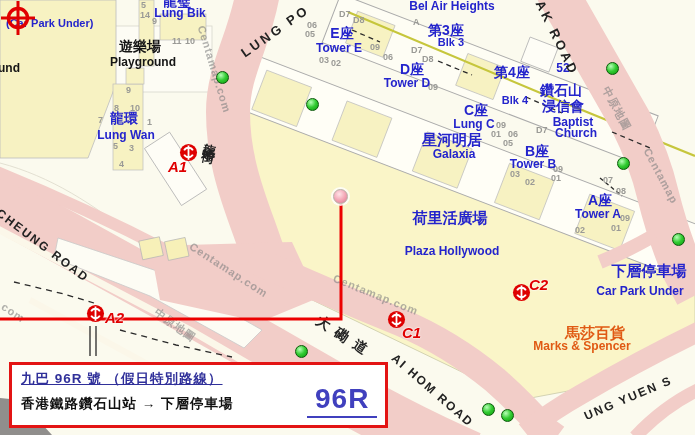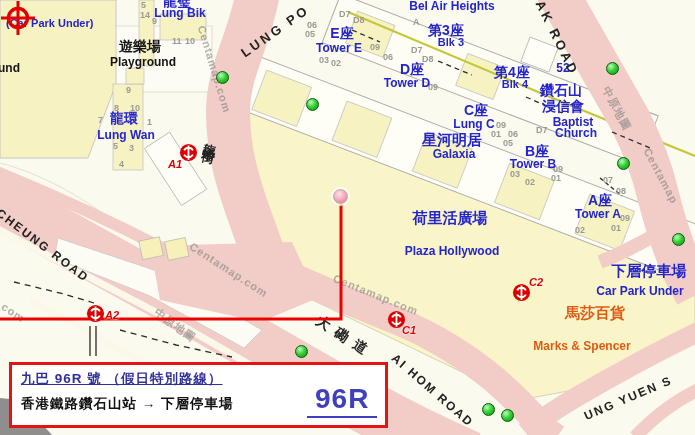--- a/index.html
+++ b/index.html
@@ -17,21 +17,21 @@
   .ctr{transform:translateX(-50%);}
   .rd{position:absolute;white-space:nowrap;color:#222;font-weight:bold;font-size:12px;
       letter-spacing:2px;transform-origin:0 0;}
   .vert{writing-mode:vertical-rl;letter-spacing:4px;}
   
   .wm{position:absolute;white-space:nowrap;color:rgba(130,130,130,.62);font-size:11px;
       letter-spacing:1px;transform-origin:0 0;font-weight:bold;}
   .code{position:absolute;color:#9a9a96;font-size:9px;font-weight:bold;white-space:nowrap;}
   
   .mtr{position:absolute;width:19px;height:19px;}
-  .exit{position:absolute;color:#E00000;font-size:11px;font-weight:bold;font-style:italic;
+  .exit{position:absolute;color:#E00000;font-size:15px;font-weight:bold;font-style:italic;
         text-shadow:0 0 2px #fff,0 0 2px #fff;}
   .gdot{position:absolute;width:13px;height:13px;border-radius:50%;border:1px solid #0a5a0a;
         background:radial-gradient(circle at 35% 30%, #b6ffb6 0%, #33cc33 48%, #0b990b 100%);
         box-sizing:border-box;}
   #pink-ball{position:absolute;left:333px;top:189px;width:15px;height:15px;border-radius:50%;
         border:1px solid #b9b0b0;box-sizing:border-box;
         background:radial-gradient(circle at 40% 32%, #ffe3e8 0%, #f2a2b2 55%, #d4788c 100%);
         box-shadow:0 0 0 2px rgba(255,255,255,.8);}
   #crosshair{position:absolute;left:410px;top:199px;width:36px;height:36px;}
   
@@ -176,39 +176,39 @@
   <div class="lb zh ctr" style="left:124px;top:111px">龍環</div>
   <div class="lb en ctr" style="left:126px;top:129px">Lung Wan</div>
   <div class="lb zh ctr" style="left:342px;top:26px">E座</div>
   <div class="lb en ctr" style="left:339px;top:42px">Tower E</div>
   <div class="lb en ctr" style="left:452px;top:0px">Bel Air Heights</div>
   <div class="lb zh ctr" style="left:446px;top:23px">第3座</div>
   <div class="lb en11 ctr" style="left:451px;top:37px">Blk 3</div>
   <div class="lb zh ctr" style="left:412px;top:62px">D座</div>
   <div class="lb en ctr" style="left:407px;top:77px">Tower D</div>
   <div class="lb zh ctr" style="left:512px;top:65px">第4座</div>
-  <div class="lb en11 ctr" style="left:515px;top:79px">Blk 4</div>
+  <div class="lb en11 ctr" style="left:515px;top:95px">Blk 4</div>
   <div class="lb en ctr" style="left:563px;top:62px">52</div>
   <div class="lb zh ctr" style="left:561px;top:83px">鑽石山</div>
   <div class="lb zh ctr" style="left:563px;top:99px">浸信會</div>
   <div class="lb en ctr" style="left:573px;top:116px">Baptist</div>
   <div class="lb en ctr" style="left:576px;top:127px">Church</div>
   <div class="lb zh ctr" style="left:476px;top:103px">C座</div>
   <div class="lb en ctr" style="left:474px;top:118px">Lung C</div>
   <div class="lb zh15 ctr" style="left:452px;top:132px">星河明居</div>
   <div class="lb en ctr" style="left:454px;top:148px">Galaxia</div>
   <div class="lb zh ctr" style="left:537px;top:144px">B座</div>
   <div class="lb en ctr" style="left:533px;top:158px">Tower B</div>
   <div class="lb zh ctr" style="left:600px;top:193px">A座</div>
   <div class="lb en ctr" style="left:598px;top:208px">Tower A</div>
   <div class="lb zh15 ctr" style="left:450px;top:210px">荷里活廣場</div>
   <div class="lb en ctr" style="left:452px;top:245px">Plaza Hollywood</div>
   <div class="lb zh15 ctr" style="left:649px;top:263px">下層停車場</div>
   <div class="lb en ctr" style="left:640px;top:285px">Car Park Under</div>
-  <div class="lb zh15 org ctr" style="left:595px;top:305px">馬莎百貨</div>
+  <div class="lb zh15 org ctr" style="left:595px;top:325px">馬莎百貨</div>
   <div class="lb en org ctr" style="left:582px;top:340px">Marks &amp; Spencer</div>
 
   <div class="rd" style="left:238px;top:48px;font-size:13px;letter-spacing:3px;transform:rotate(-35deg)">LUNG PO</div>
   <div class="rd vert" style="left:204px;top:131px;font-size:13px;transform:rotate(12deg)">龍蟠街</div>
   <div class="rd" style="left:2px;top:206px;transform:rotate(37deg)">CHEUNG ROAD</div>
   <div class="rd" style="left:322px;top:312px;font-size:14px;letter-spacing:8px;transform:rotate(33deg)">大磡道</div>
   <div class="rd" style="left:398px;top:351px;transform:rotate(41deg)">AI HOM ROAD</div>
   <div class="rd" style="left:546px;top:-2px;font-size:13px;letter-spacing:3px;transform:rotate(64deg)">AK ROAD</div>
   <div class="rd" style="left:582px;top:410px;transform:rotate(-23deg)">UNG YUEN S</div>
 

